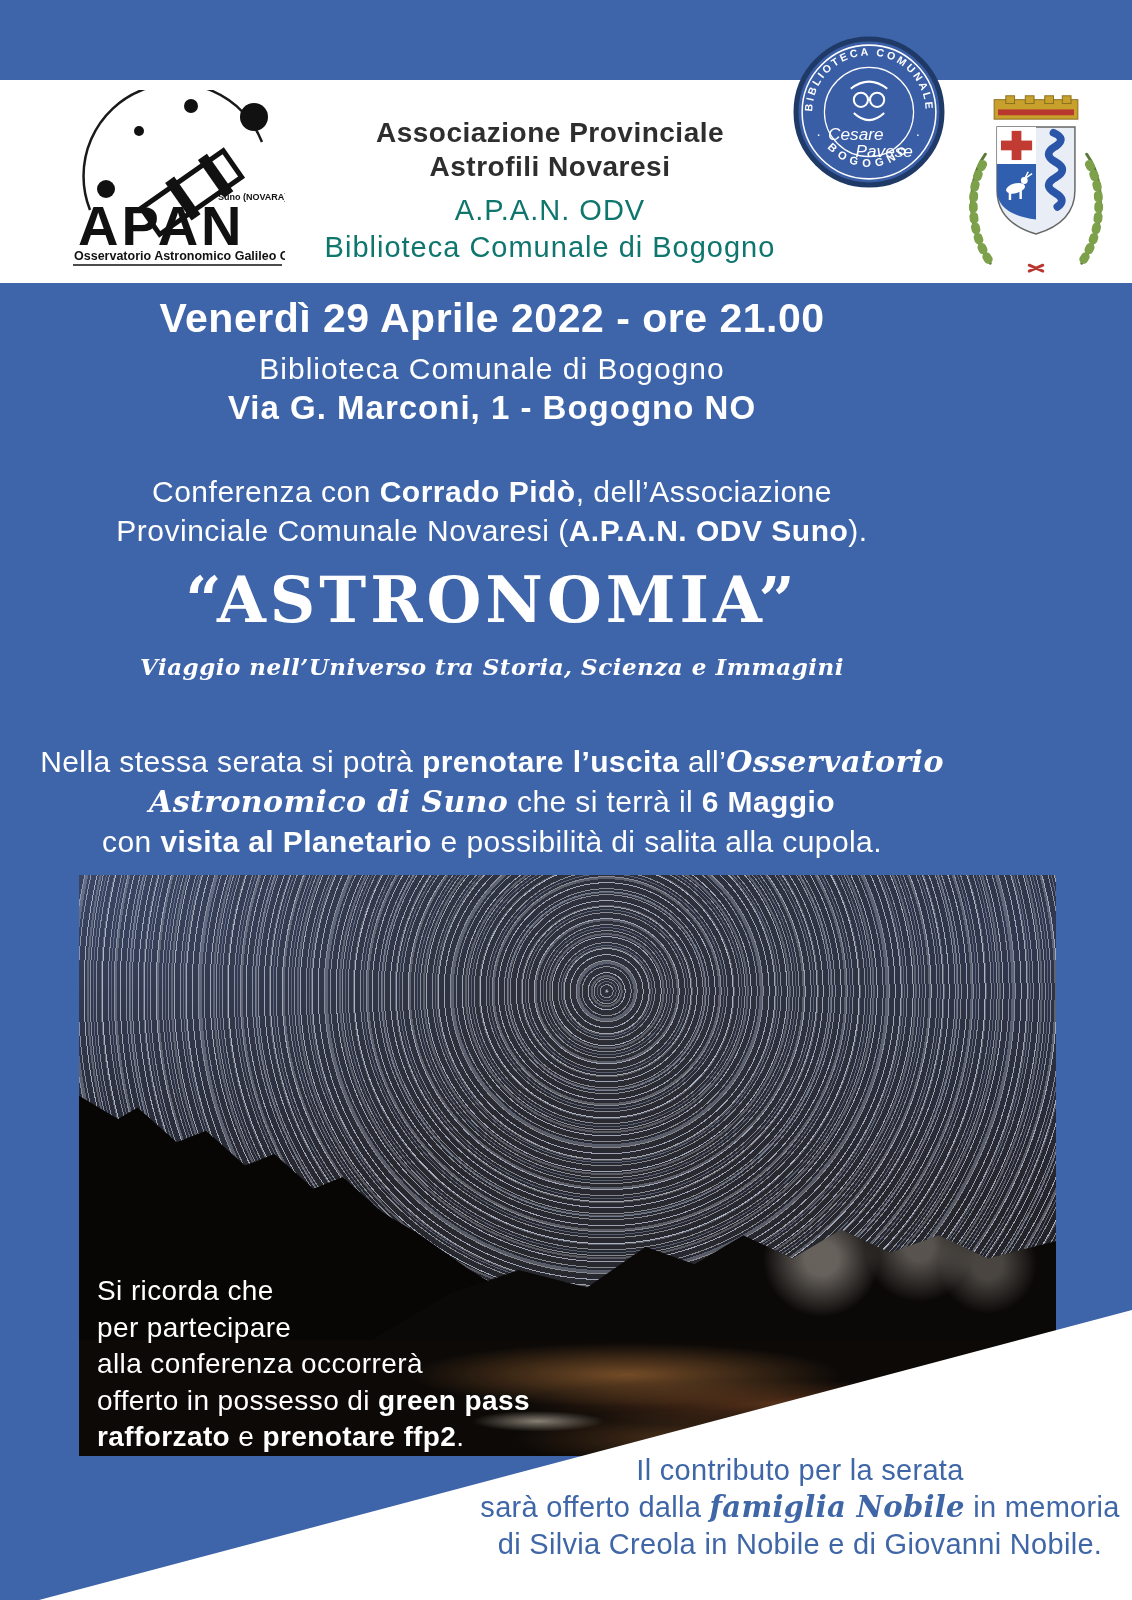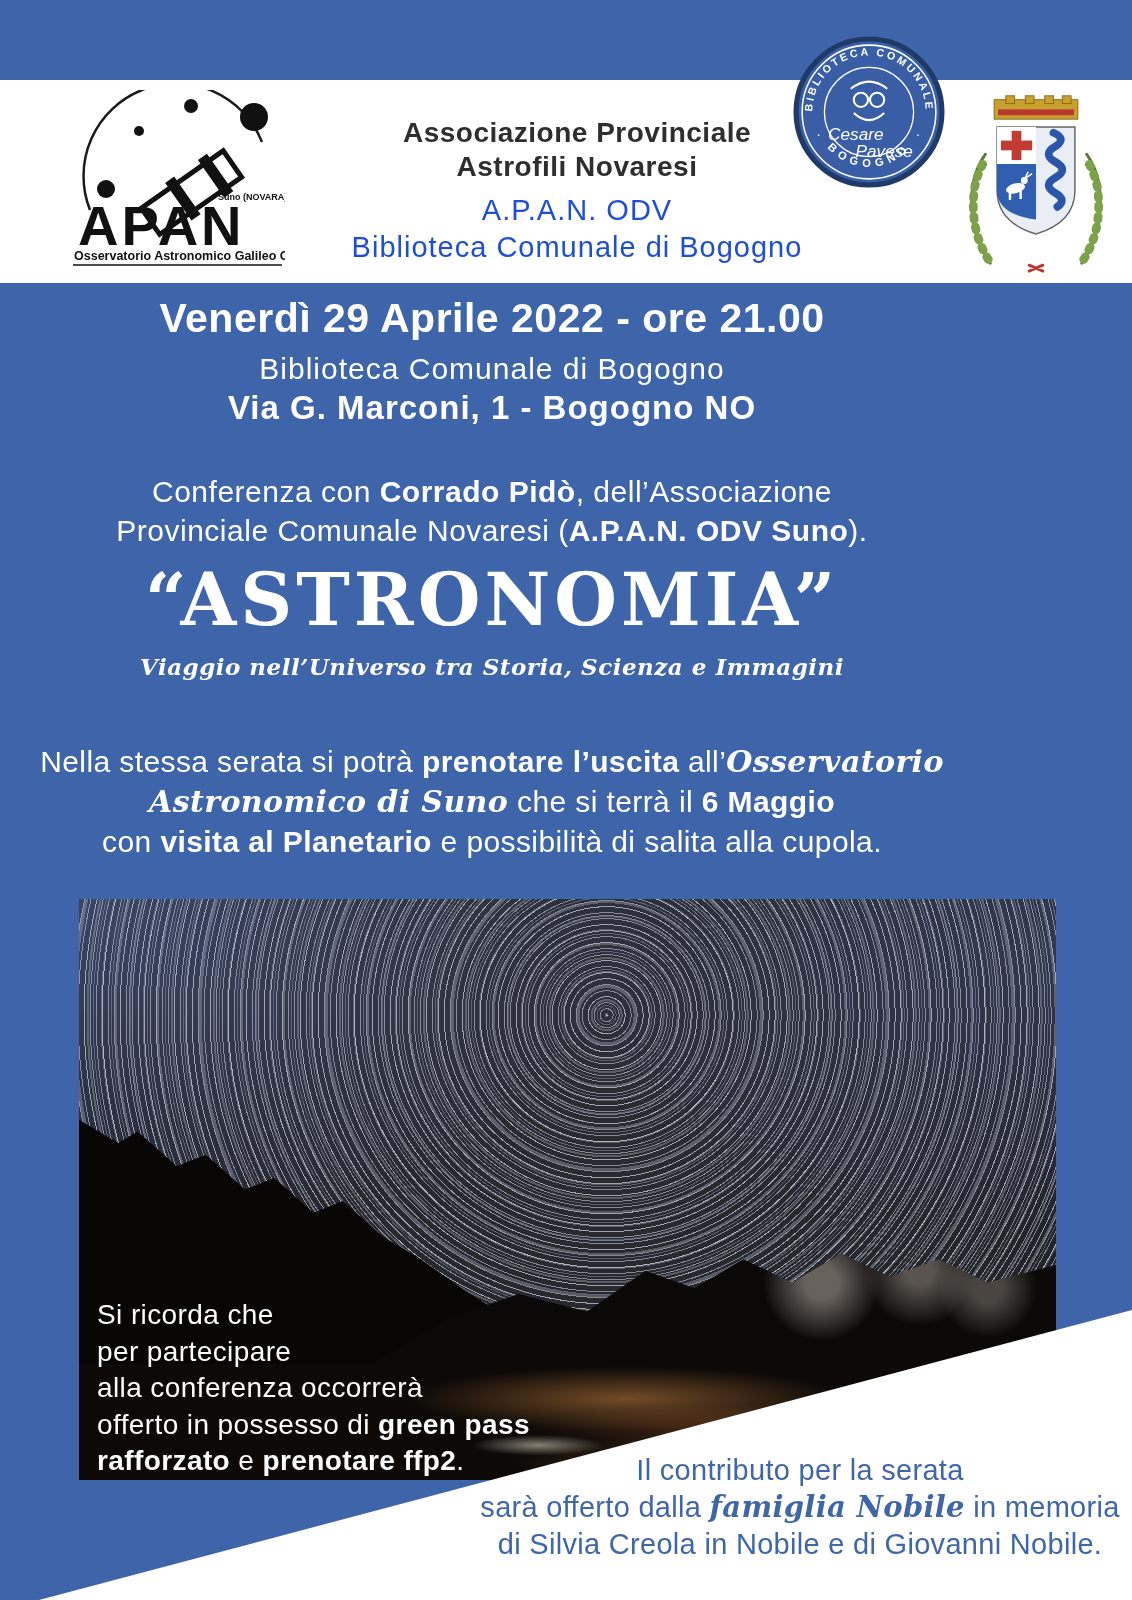--- a/index.html
+++ b/index.html
@@ -1,49 +1,49 @@
 <!DOCTYPE html>
 <html><head>
 <meta charset="utf-8">
 <style>
   html,body{margin:0;padding:0;background:#fff;}
   .poster{position:relative;width:1132px;height:1600px;background:#fff;overflow:hidden;
           font-family:"Liberation Sans",sans-serif;}
   
   .top-band{position:absolute;left:0;top:0;width:1132px;height:80px;background:#3e64aa;}
-  .org-block{position:absolute;left:312px;top:116px;width:530px;text-align:center;color:#2e2e2e;}
+  .org-block{position:absolute;left:285px;top:116px;width:530px;text-align:center;color:#2e2e2e;}
   .org-bold{font-size:28px;font-weight:700;line-height:34px;letter-spacing:.5px;}
-  .org-light{font-size:29px;font-weight:400;line-height:37px;letter-spacing:1px;color:#1d4ed8;}
+  .org-light{font-size:29px;font-weight:400;line-height:37px;letter-spacing:1px;color:#0f766e;}
   .org-gap{height:8px;}
   .apan{position:absolute;left:70px;top:90px;}
   .badge{position:absolute;left:793px;top:36px;}
   .coa{position:absolute;left:952px;top:88px;}
   
   .main-blue{position:absolute;left:0;top:283px;width:1132px;height:1317px;background:#3e64aa;}
   .center-txt{position:absolute;left:0;width:984px;text-align:center;color:#fff;}
   .datetime{top:295px;font-size:41px;font-weight:700;letter-spacing:.5px;}
   .venue{top:352px;font-size:30px;font-weight:400;letter-spacing:1px;}
   .address{top:389px;font-size:33px;font-weight:700;letter-spacing:1px;}
   .conf{top:464px;font-size:30px;font-weight:400;line-height:39px;letter-spacing:.5px;margin-top:8px;}
   .b{font-weight:700;}
   .serifbi{font-family:"DejaVu Serif","Liberation Serif",serif;font-weight:700;font-style:italic;}
   .big-title{top:540px;font-family:"DejaVu Serif","Liberation Serif",serif;font-weight:700;
-             font-size:72px;letter-spacing:4px;line-height:120px;}
+             font-size:63px;letter-spacing:4px;line-height:120px;}
   .subtitle{top:653px;font-family:"DejaVu Serif","Liberation Serif",serif;font-weight:700;
             font-style:italic;font-size:23px;letter-spacing:.5px;}
   .invite{top:742px;font-size:30px;font-weight:400;line-height:40px;letter-spacing:.4px;}
   
   .photo{position:absolute;left:79px;top:875px;width:977px;height:581px;overflow:hidden;
          background:
            repeating-radial-gradient(circle at 54% 20%, rgba(228,232,242,.50) 0 1px, rgba(0,0,0,0) 1px 6px),
            repeating-radial-gradient(circle at 54% 20%, rgba(148,168,208,.42) 0 1px, rgba(0,0,0,0) 1px 9px),
            repeating-radial-gradient(circle at 54% 20%, rgba(185,190,200,.34) 0 2px, rgba(0,0,0,0) 2px 14px),
            radial-gradient(ellipse at 0% 0%, rgba(80,100,150,.55), rgba(0,0,0,0) 42%),
            radial-gradient(ellipse at 100% 8%, rgba(70,90,140,.38), rgba(0,0,0,0) 38%),
-           radial-gradient(circle at 54% 20%, #2c2d34 0%, #26262d 55%, #1e1d23 100%); margin-top: 24px;}
+           radial-gradient(circle at 54% 20%, #2c2d34 0%, #26262d 55%, #1e1d23 100%);}
   .trees{position:absolute;left:0;top:0;width:100%;height:100%;background:#070605;
          clip-path:polygon(0 38%,4% 42%,6% 40%,10% 46%,13% 44%,17% 50%,20% 48%,24% 54%,27% 52%,
                            31% 58%,35% 62%,40% 68%,46% 74%,52% 80%,56% 100%,0 100%);}
   .ridge{position:absolute;left:0;top:0;width:100%;height:100%;background:
            radial-gradient(circle at 76% 66%, rgba(215,205,195,.45) 0 2%, rgba(0,0,0,0) 7%),
            radial-gradient(circle at 86% 64%, rgba(205,195,185,.4) 0 1.5%, rgba(0,0,0,0) 6%),
            radial-gradient(circle at 93% 67%, rgba(190,180,170,.35) 0 1.5%, rgba(0,0,0,0) 5%),
            #0b0908;
          clip-path:polygon(30% 80%,38% 72%,45% 68%,52% 71%,58% 64%,63% 67%,68% 62%,73% 66%,
                            78% 61%,83% 65%,88% 62%,93% 66%,100% 63%,100% 100%,30% 100%);}

